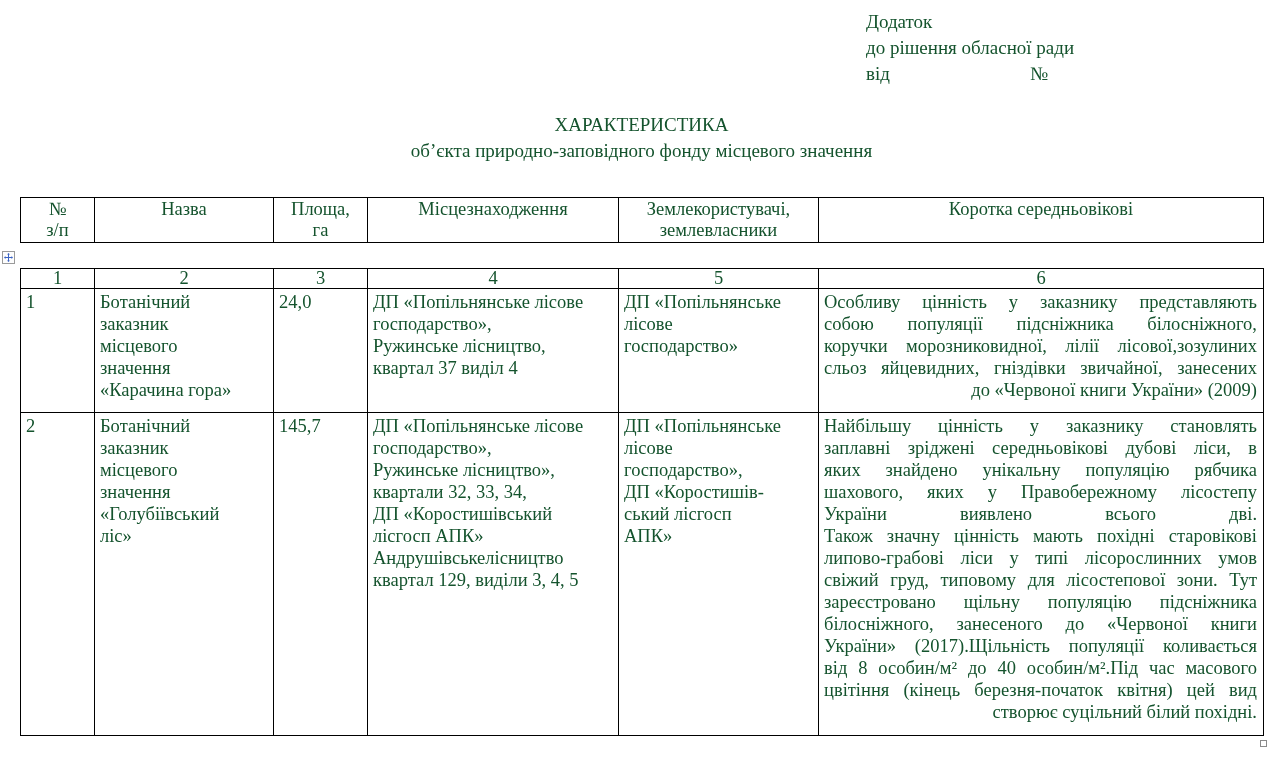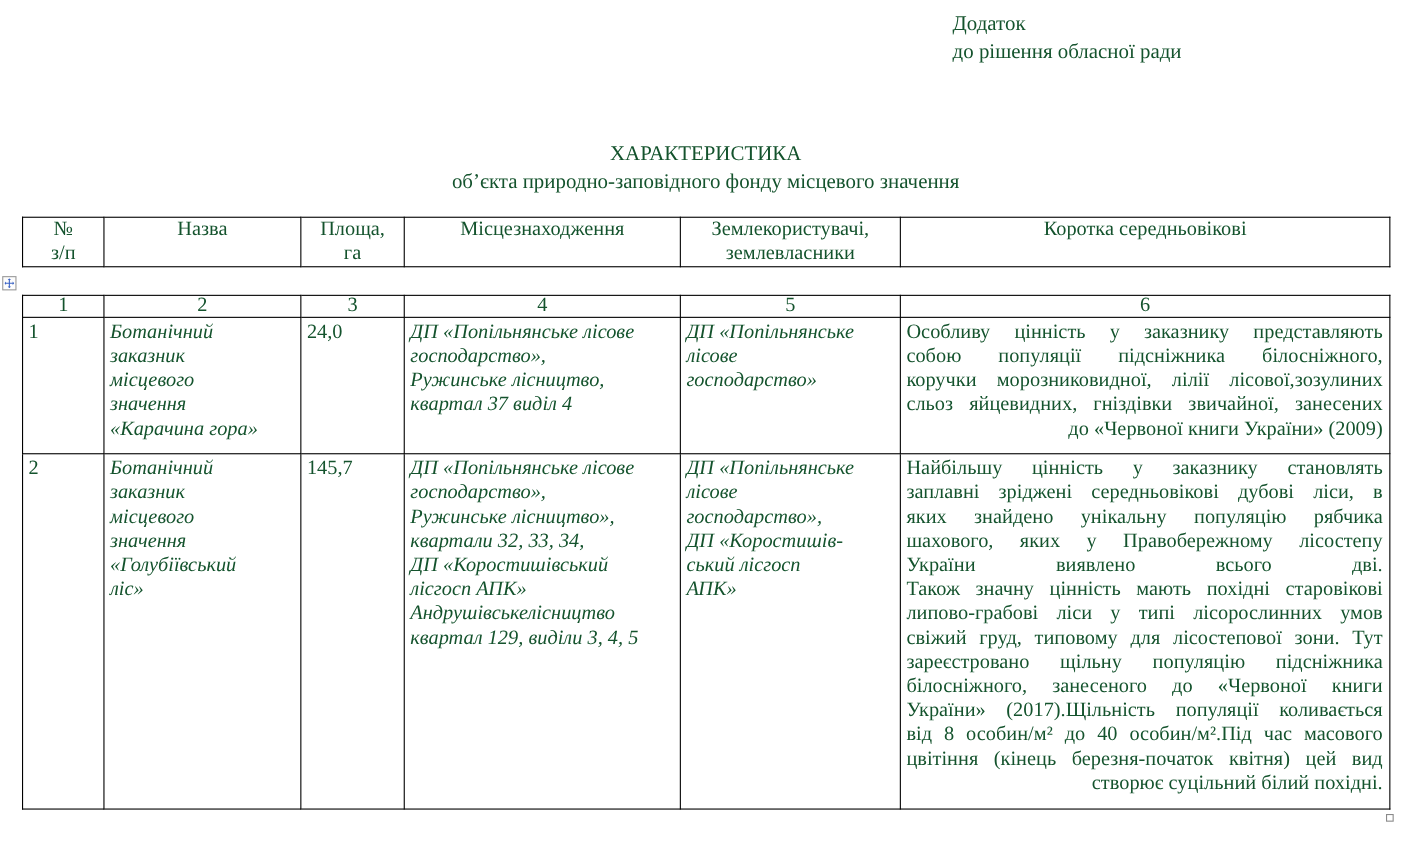--- a/index.html
+++ b/index.html
@@ -12,21 +12,21 @@
     overflow: hidden;
     padding-left: 40px;
   }
   .annex {
     position: absolute; left: 866px; top: 9px;
     font-size: 19px; line-height: 26px;
     white-space: nowrap;
   }
   .annex .from { display:inline-block; width:164px; }
   .doc-title {
-    position: absolute; left: 20px; top: 127px; width: 1243px;
+    position: absolute; left: 20px; top: 112px; width: 1243px;
     text-align: center; font-size: 19px; line-height: 26px;
   }
   table.tbl {
     position: absolute; left: 20px;
     width: 1243px;
     border-collapse: collapse; table-layout: fixed;
   }
   table.header-tbl { top: 197px; }
   table.body-tbl   { top: 268px; }
   .tbl td {
@@ -43,21 +43,21 @@
     padding: 1px 3px;
     height: 42px;
   }
   .numrow td {
     text-align: center;
     padding: 0 3px;
     height: 19px; line-height: 19px;
   }
   .r1 td { height: 119px; }
   .r2 td { height: 318px; }
-  .pre { white-space: pre-line; font-style: italic; }
+  .pre { white-space: pre-line; }
   .desc { text-align: justify; padding: 2px 5px; }
   .desc .line { text-align: justify; text-align-last: justify; }
   .desc .line.last { text-align-last: auto; text-align: right; }
   .move-handle {
     position: absolute; left: 2px; top: 251px;
     width: 13px; height: 13px; box-sizing: border-box;
     border: 1px solid #9a9a9a; background: #fdfdfd;
     display: flex; align-items: center; justify-content: center;
     cursor: move;
   }
@@ -69,20 +69,21 @@
   }
 </style>
 </head>
 <body>
 
 <div class="page">
 
   <div class="annex">
     <div>Додаток</div>
     <div>до рішення обласної ради</div>
+    <div><span class="from">від</span><span>№</span></div>
   </div>
 
   <div class="doc-title">
     <div>ХАРАКТЕРИСТИКА</div>
     <div>об’єкта природно-заповідного фонду місцевого значення</div>
   </div>
 
   <table class="tbl header-tbl">
     <colgroup>
       <col style="width:74px">

